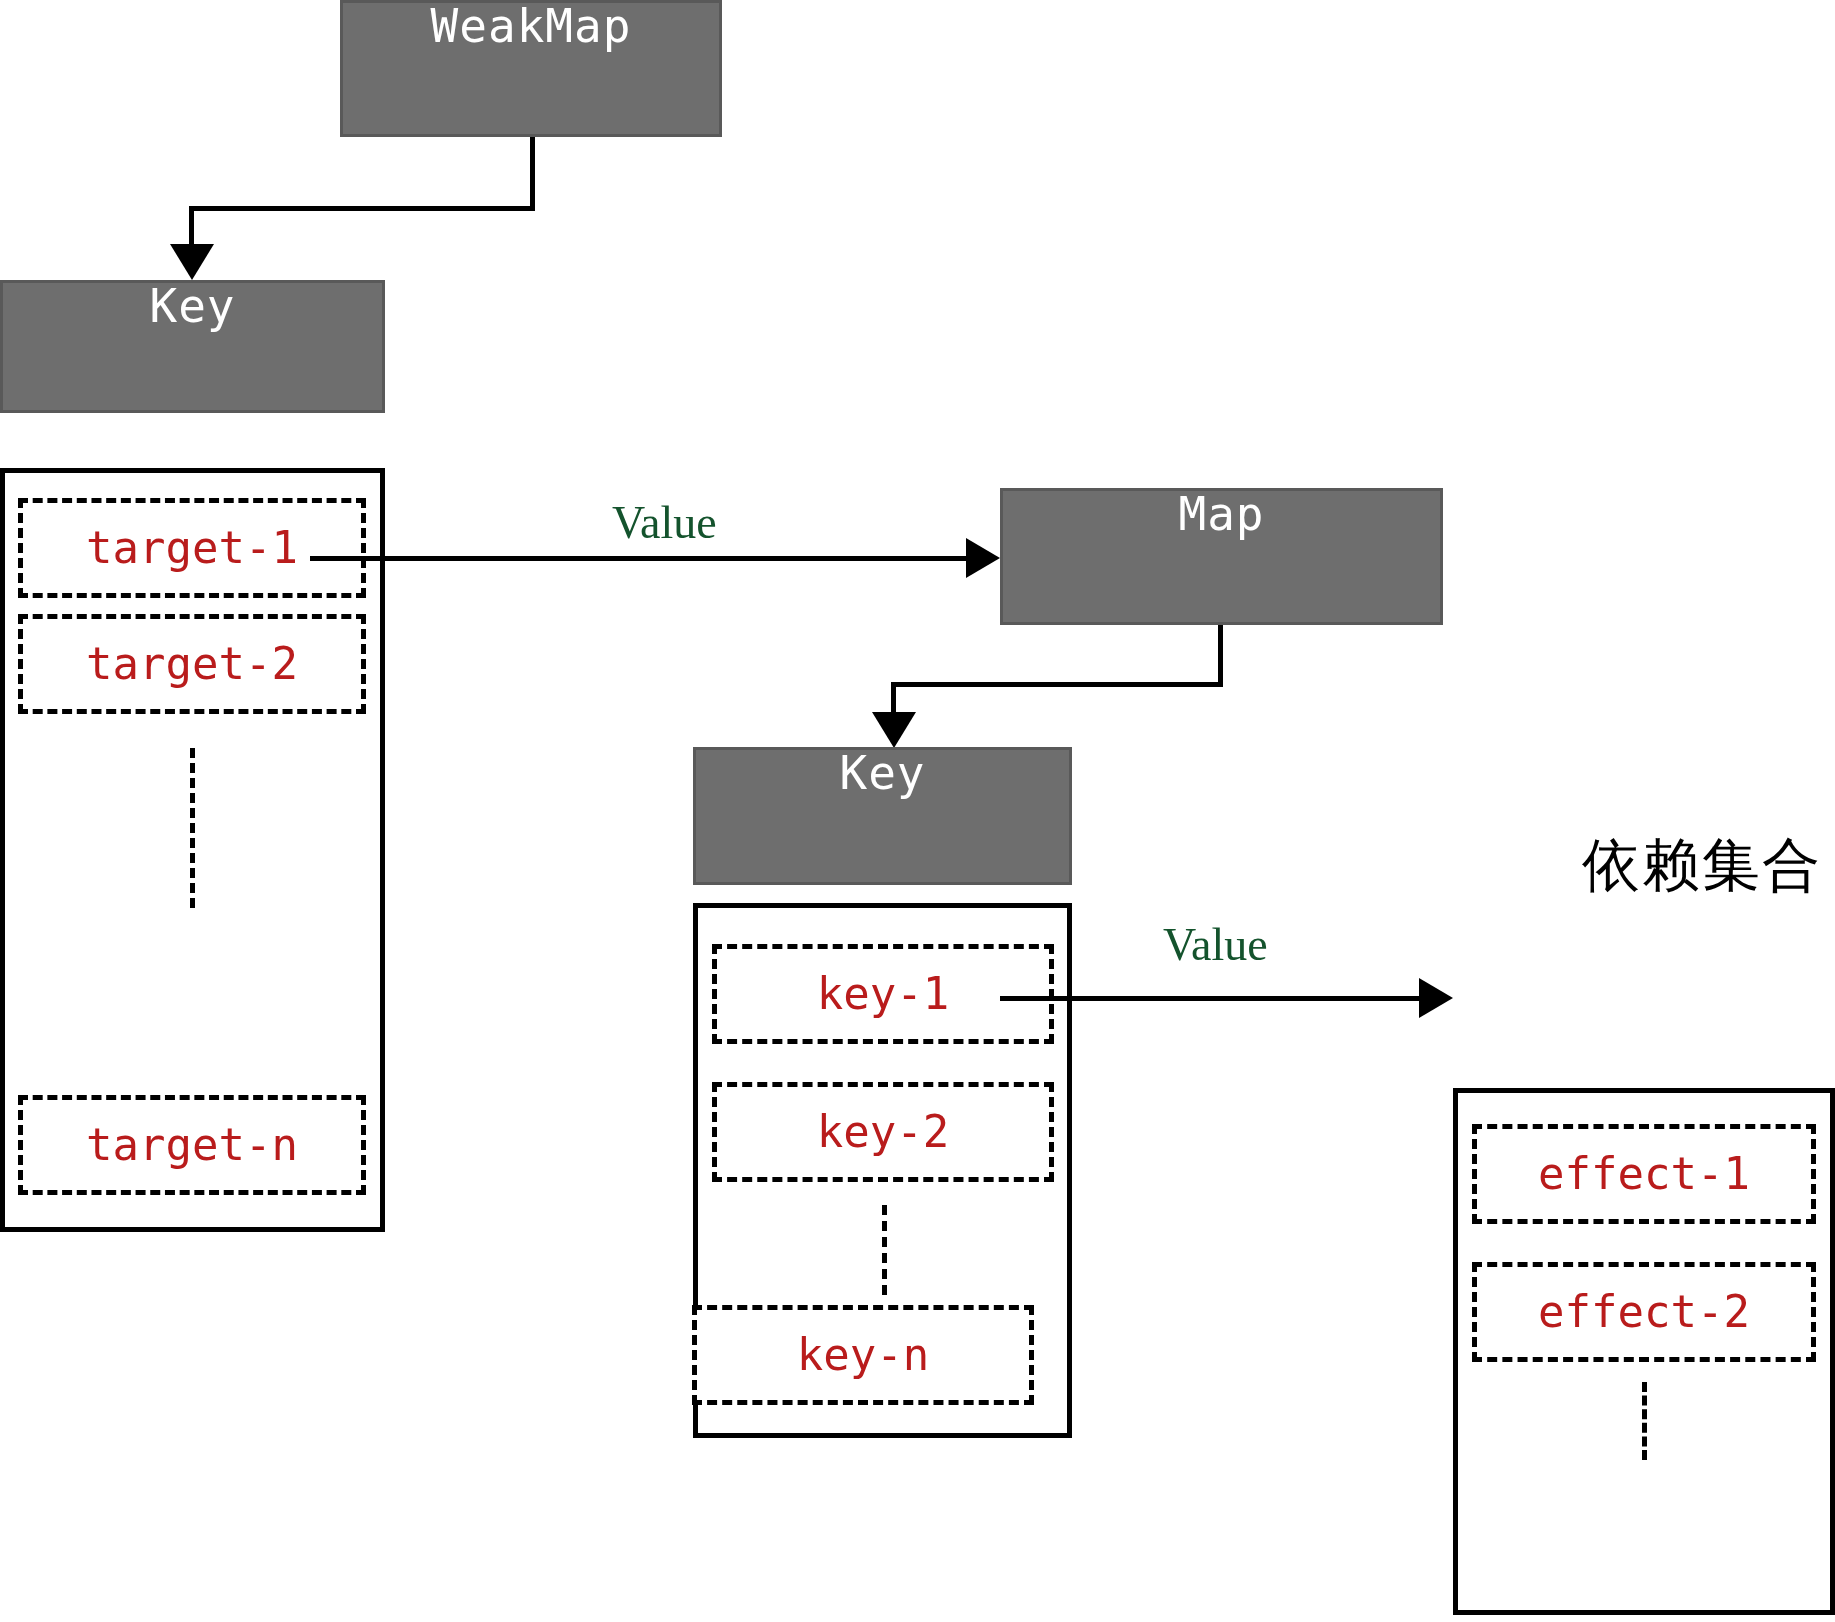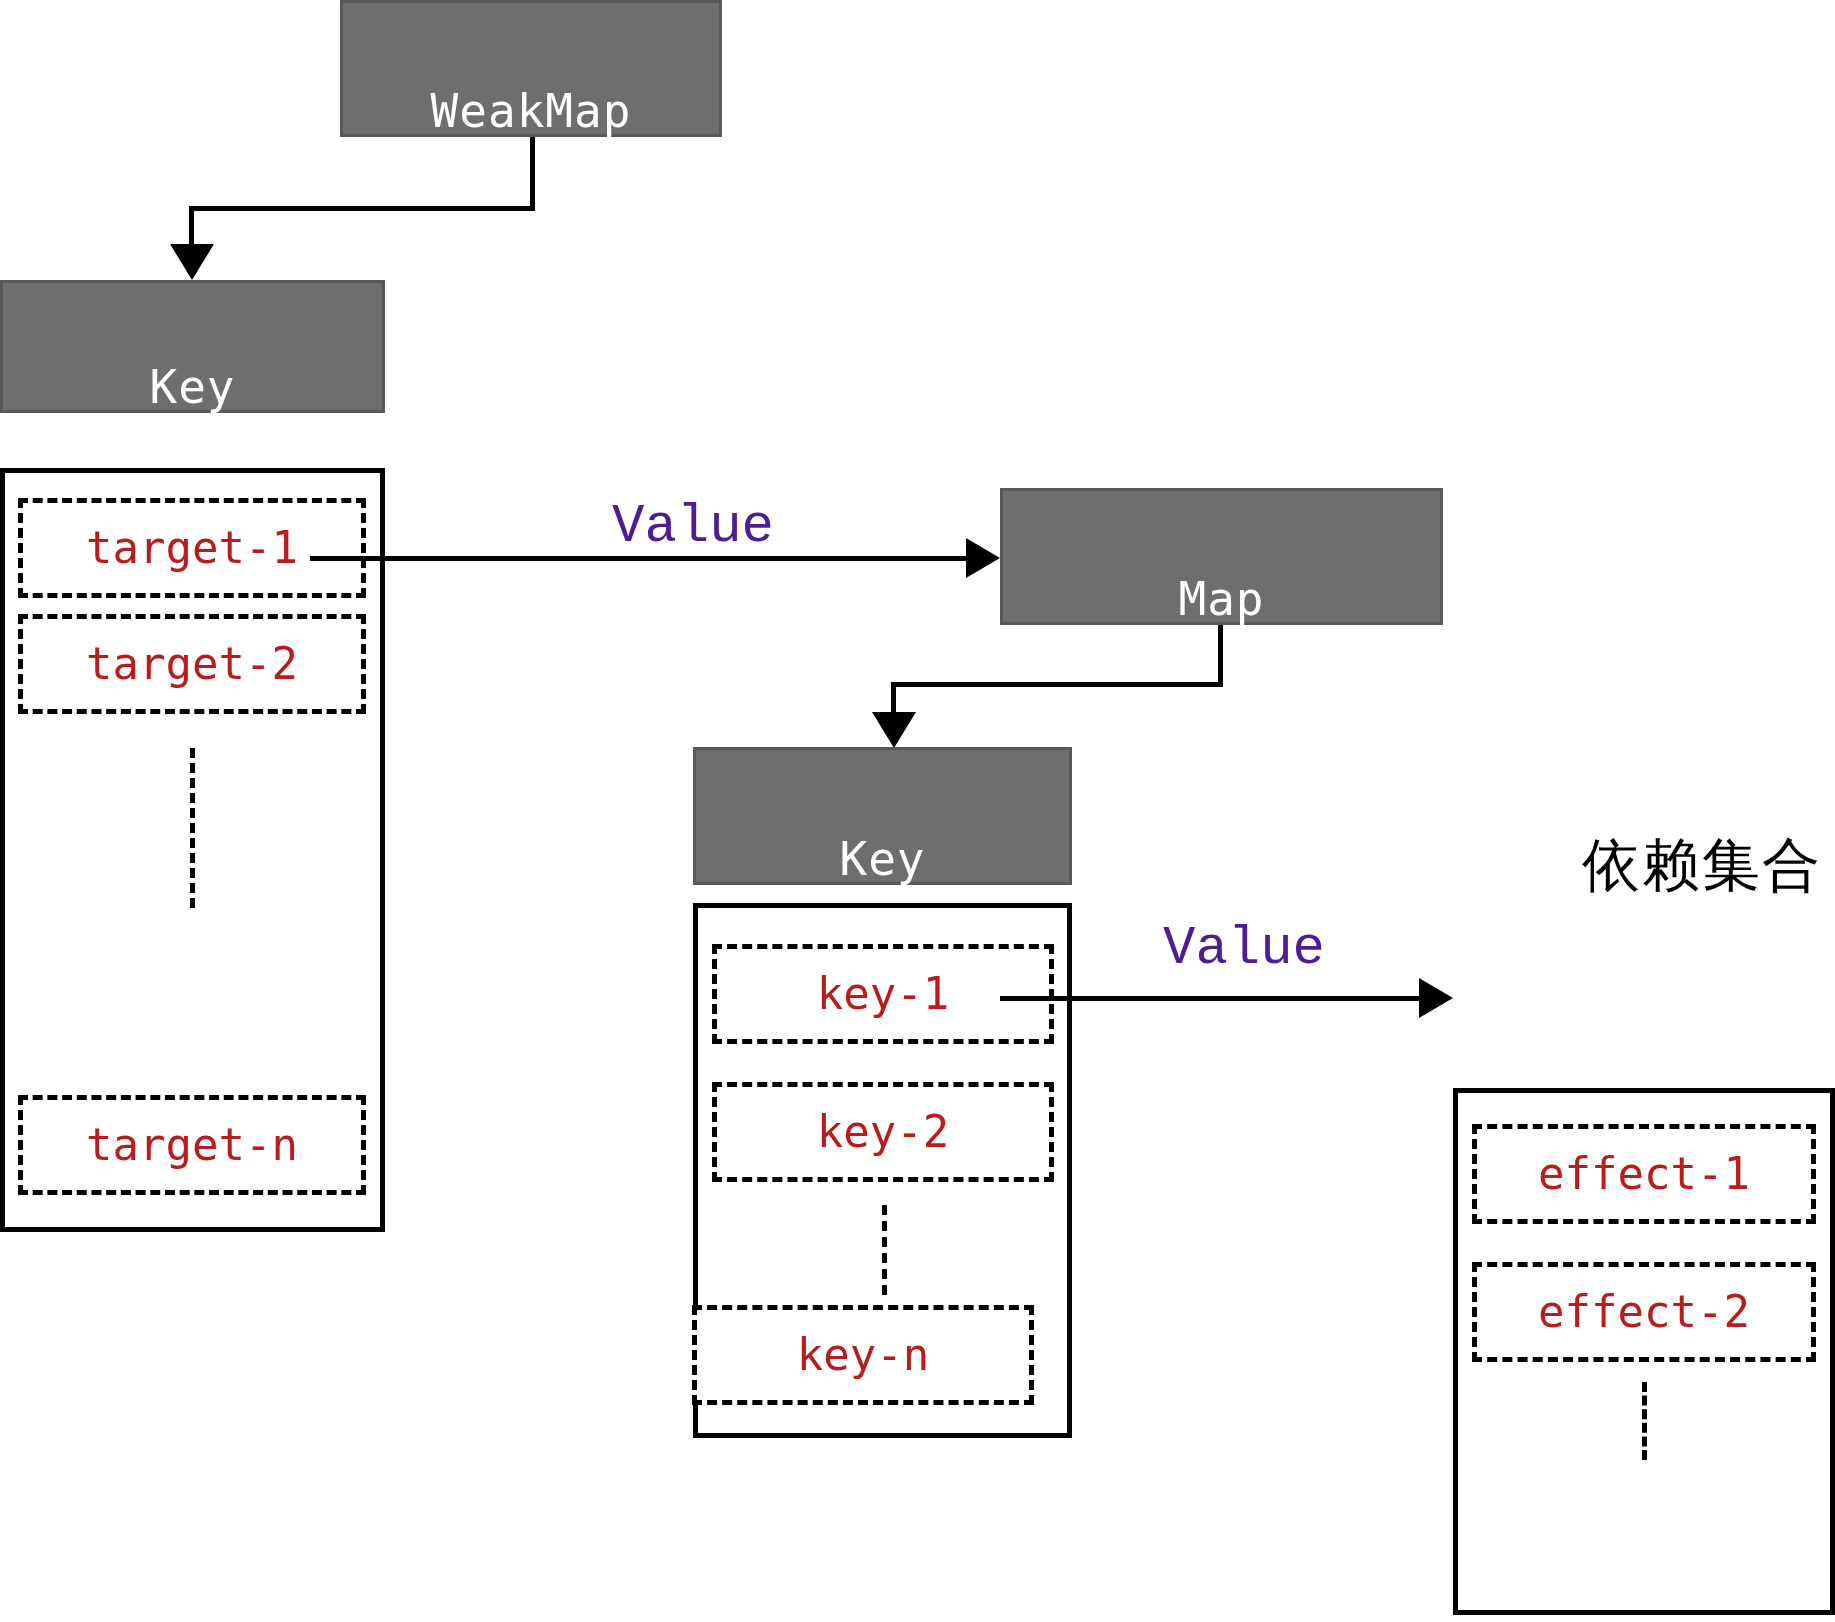--- a/index.html
+++ b/index.html
@@ -19,21 +19,21 @@
   }
 
   
   .gbox {
     position: absolute;
     background: #6e6e6e;
     border: 3px solid #595959;
     box-sizing: border-box;
     color: #ffffff;
     display: flex;
-    align-items: flex-end;
+    align-items: flex-start;
     justify-content: center;
     font-family: "DejaVu Sans Mono", "Liberation Mono", monospace;
     font-size: 46px;
     letter-spacing: 1px;
     line-height: 1;
   }
 
   
   .container-box {
     position: absolute;
@@ -89,23 +89,23 @@
     width: 0;
     height: 0;
     border-top: 20px solid transparent;
     border-bottom: 20px solid transparent;
     border-left: 34px solid #000000;
   }
 
   
   .edge-label {
     position: absolute;
-    color: #4c1d95;
-    font-family: Liberation Mono, monospace;
-    font-size: 54px;
+    color: #14532d;
+    font-family: Liberation Serif, serif;
+    font-size: 46px;
     line-height: 1;
     white-space: nowrap;
   }
   .cjk-label {
     position: absolute;
     color: #000000;
     font-family: "DejaVu Sans", "Liberation Sans", sans-serif;
     font-size: 58px;
     line-height: 1;
     white-space: nowrap;

